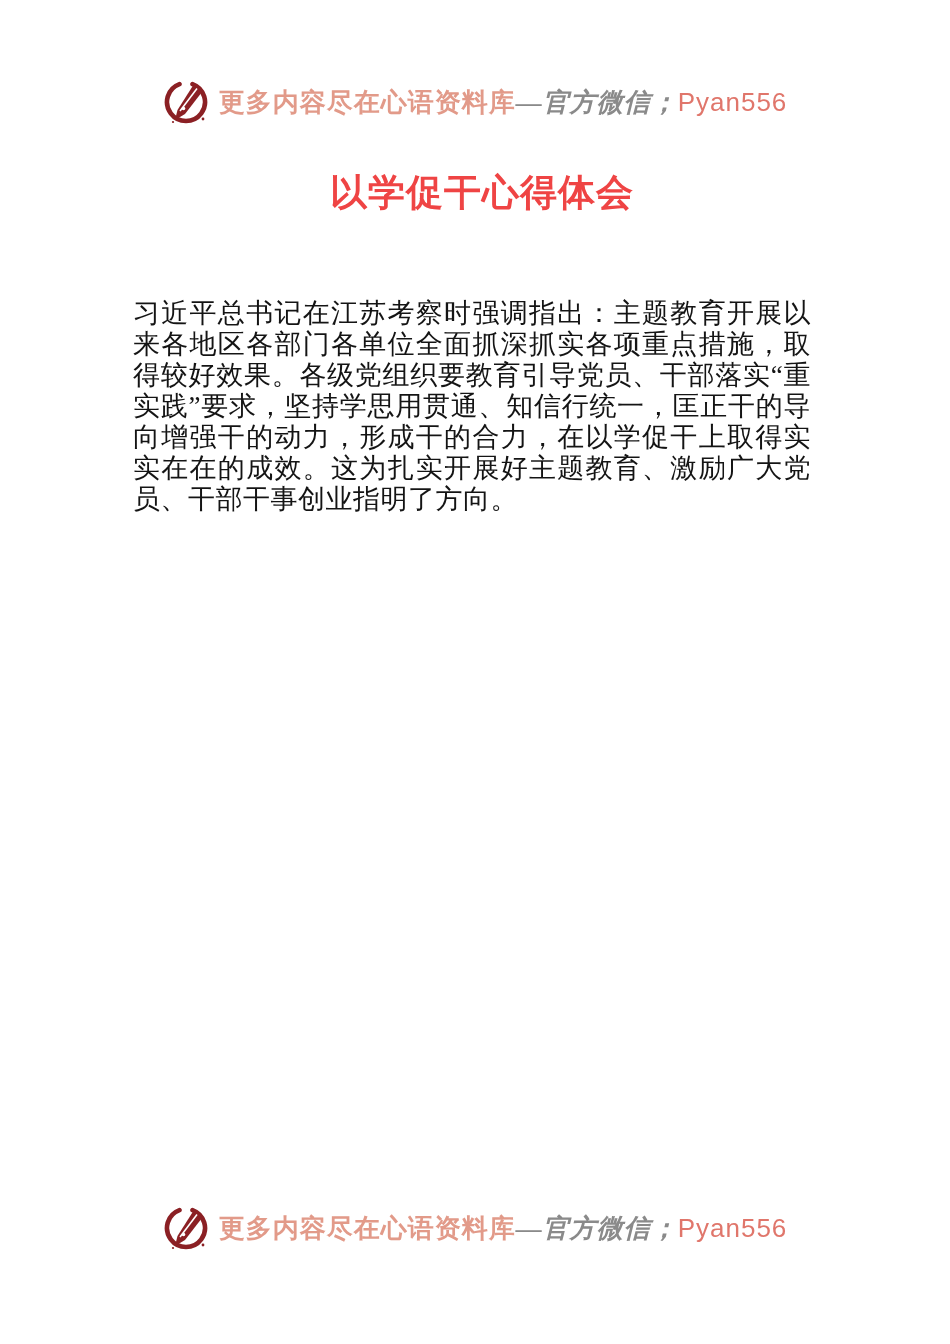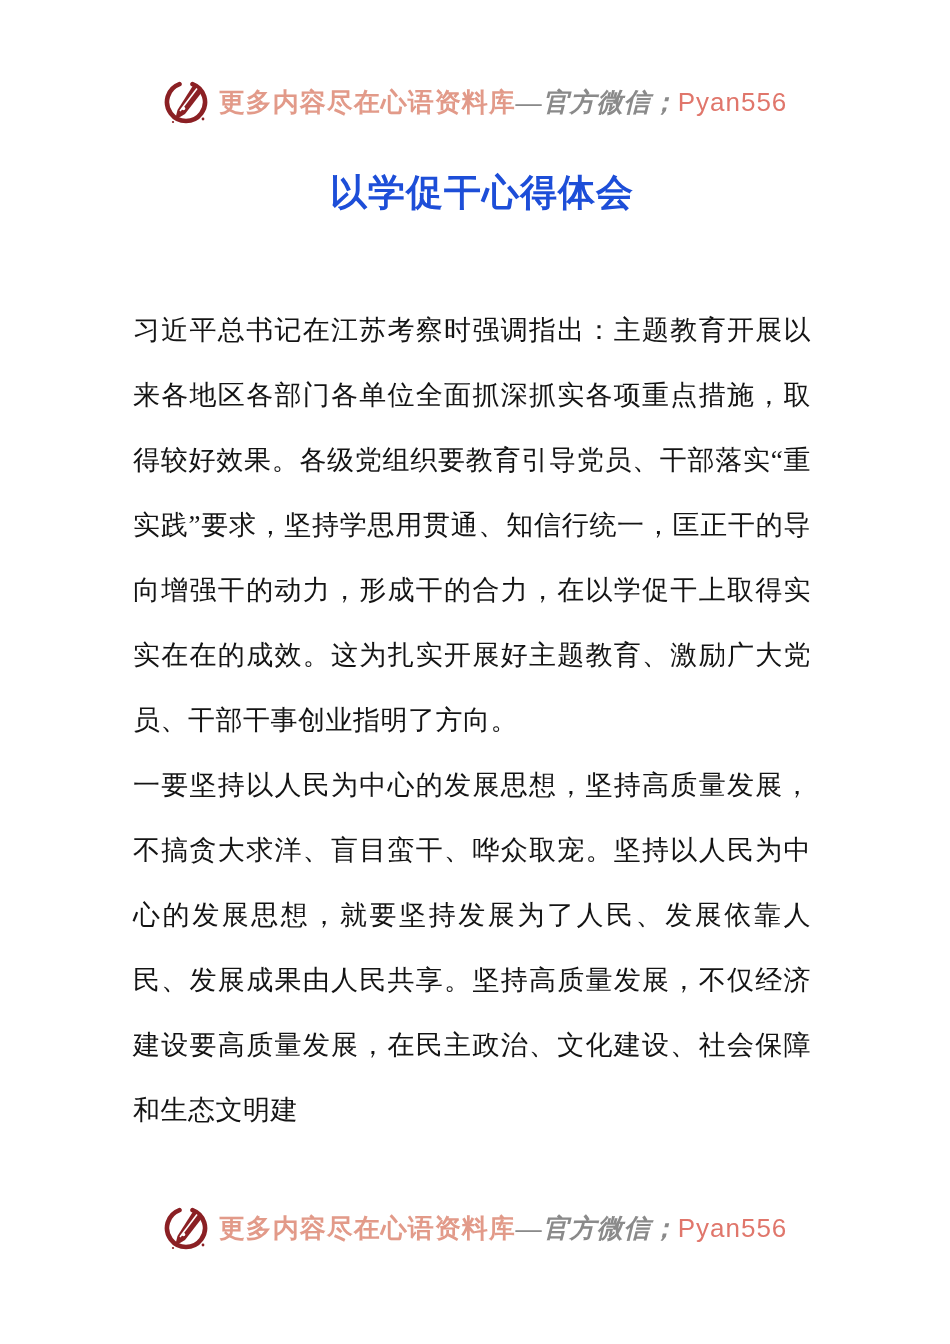--- a/index.html
+++ b/index.html
@@ -53,30 +53,30 @@
     font-weight: normal;
   }
   .doc-title {
     position: absolute;
     top: 168px;
     left: 14px;
     right: 0;
     text-align: center;
     font-size: 37px;
     font-weight: bold;
-    color: #1d4ed8;
+    color: #ef4444;
     letter-spacing: 1px;
   }
   .doc-body {
     position: absolute;
     top: 298px;
     left: 133px;
     width: 678px;
     font-size: 27px;
-    line-height: 65px;
+    line-height: 31px;
     color: #141414;
   }
   .para {
     margin: 0;
     text-align: justify;
     text-justify: inter-ideograph;
     letter-spacing: 0.5px;
   }
 </style>
 </head>
@@ -94,21 +94,20 @@
       <circle cx="40" cy="44" r="1.4" fill="#8B2024"></circle>
       <circle cx="10" cy="47" r="1.1" fill="#8B2024"></circle>
     </svg>
     <div class="brand-text"><span class="brand-main">更多内容尽在心语资料库</span><span class="brand-sep">—官方微信；</span><span class="brand-wechat">Pyan556</span></div>
   </div>
 
   <div class="doc-title">以学促干心得体会</div>
 
   <div class="doc-body">
     <p class="para">习近平总书记在江苏考察时强调指出：主题教育开展以来各地区各部门各单位全面抓深抓实各项重点措施，取得较好效果。各级党组织要教育引导党员、干部落实“重实践”要求，坚持学思用贯通、知信行统一，匡正干的导向增强干的动力，形成干的合力，在以学促干上取得实实在在的成效。这为扎实开展好主题教育、激励广大党员、干部干事创业指明了方向。</p>
-    <p class="para">一要坚持以人民为中心的发展思想，坚持高质量发展，不搞贪大求洋、盲目蛮干、哗众取宠。坚持以人民为中心的发展思想，就要坚持发展为了人民、发展依靠人民、发展成果由人民共享。坚持高质量发展，不仅经济建设要高质量发展，在民主政治、文化建设、社会保障和生态文明建</p>
   </div>
 
   <div class="brand-bar footer">
     <svg class="brand-logo" viewBox="0 0 46 54" xmlns="http://www.w3.org/2000/svg">
       <path d="M16.5 9.1 A19 19 0 1 0 29.5 9.1" fill="none" stroke="#8B2024" stroke-width="4.6" stroke-linecap="round"></path>
       <path d="M31 9 L39 17 L22 39 L12 45 L14.5 35 Z" fill="#8B2024"></path>
       <path d="M34 13.5 L17 36" stroke="#ffffff" stroke-width="1.6" fill="none"></path>
       <circle cx="20.5" cy="33.5" r="1.8" fill="#ffffff"></circle>
       <circle cx="4" cy="22" r="1.2" fill="#8B2024"></circle>
       <circle cx="40" cy="44" r="1.4" fill="#8B2024"></circle>

